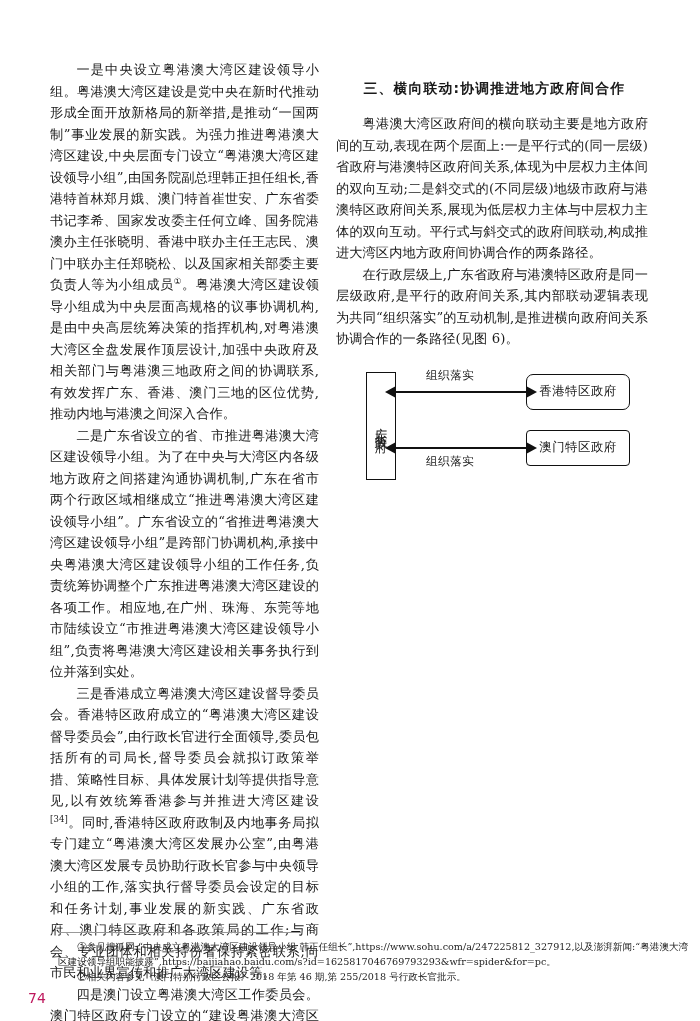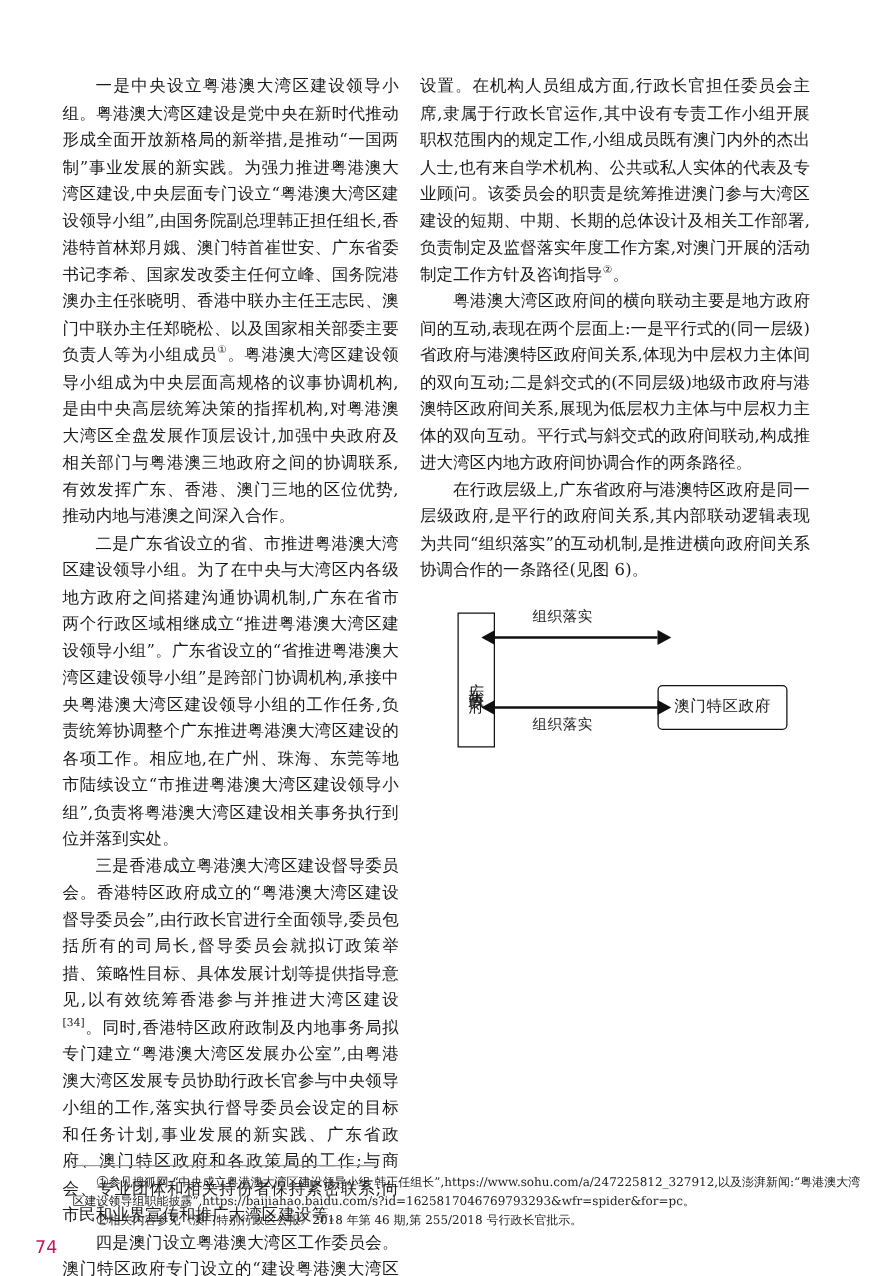--- a/index.html
+++ b/index.html
@@ -194,34 +194,35 @@
       <p class="para">二是广东省设立的省、市推进粤港澳大湾区建设领导小组。为了在中央与大湾区内各级地方政府之间搭建沟通协调机制,广东在省市两个行政区域相继成立“推进粤港澳大湾区建设领导小组”。广东省设立的“省推进粤港澳大湾区建设领导小组”是跨部门协调机构,承接中央粤港澳大湾区建设领导小组的工作任务,负责统筹协调整个广东推进粤港澳大湾区建设的各项工作。相应地,在广州、珠海、东莞等地市陆续设立“市推进粤港澳大湾区建设领导小组”,负责将粤港澳大湾区建设相关事务执行到位并落到实处。</p>
 
       <p class="para"><span>三是香港成立粤港澳大湾区建设督导委员会。香港特区政府成立的“粤港澳大湾区建设督导委员会”,由行政长官进行全面领导,委员包括所有的司局长,督导委员会就拟订政策举措、策略性目标、具体发展计划等提供指导意见,以有效统筹香港参与并推进大湾区建设</span><sup class="fnref">[34]</sup>。<span>同时,香港特区政府政制及内地事务局拟专门建立“粤港澳大湾区发展办公室”,由粤港澳大湾区发展专员协助行政长官参与中央领导小组的工作,落实执行督导委员会设定的目标和任务计划,事业发展的新实践、广东省政府、澳门特区政府和各政策局的工作;与商会、专业团体和相关持份者保持紧密联系;向市民和业界宣传和推广大湾区建设等。</span></p>
 
       <p class="para">四是澳门设立粤港澳大湾区工作委员会。澳门特区政府专门设立的“建设粤港澳大湾区工作委员会”,是助力澳门参与粤港澳大湾区建设的重要机构</p>
 
     </div>
 
     <div class="col col-right">
 
-      <p class="para noindent"><span>设置。在机构人员组成方面,行政长官担任委员会主席,隶属于行政长官运作,其中设有专责工作小组开展职权范围内的规定工作,小组成员既有澳门内外的杰出人士,也有来自学术机构、公共或私人实体的代表及专业顾问。该委员会的职责是统筹推进澳门参与大湾区建设的短期、中期、长期的总体设计及相关工作部署,负责制定及监督落实年度工作方案,对澳门开展的活动制定工作方针及咨询指导</span><sup class="fnref">②</sup>。</p>
-
-
+
+
+      <h2 class="section-title">三、横向联动:协调推进地方政府间合作</h2>
 
       <p class="para">粤港澳大湾区政府间的横向联动主要是地方政府间的互动,表现在两个层面上:一是平行式的(同一层级)省政府与港澳特区政府间关系,体现为中层权力主体间的双向互动;二是斜交式的(不同层级)地级市政府与港澳特区政府间关系,展现为低层权力主体与中层权力主体的双向互动。平行式与斜交式的政府间联动,构成推进大湾区内地方政府间协调合作的两条路径。</p>
 
 
       <p class="para">在行政层级上,广东省政府与港澳特区政府是同一层级政府,是平行的政府间关系,其内部联动逻辑表现为共同“组织落实”的互动机制,是推进横向政府间关系协调合作的一条路径(见图 6)。</p>
 
       <div class="figure">
         <div class="figure-canvas">
 
           <div class="node node-gd">广东省政府</div>
 
+          <div class="node node-hk">香港特区政府</div>
 
           <div class="node node-mo">澳门特区政府</div>
 
           <div class="arrow-row arrow-top">
             <span class="arrow-head ah-left"></span>
             <span class="arrow-head ah-right"></span>
           </div>
 
           <div class="arrow-row arrow-bottom">
             <span class="arrow-head ah-left"></span>

